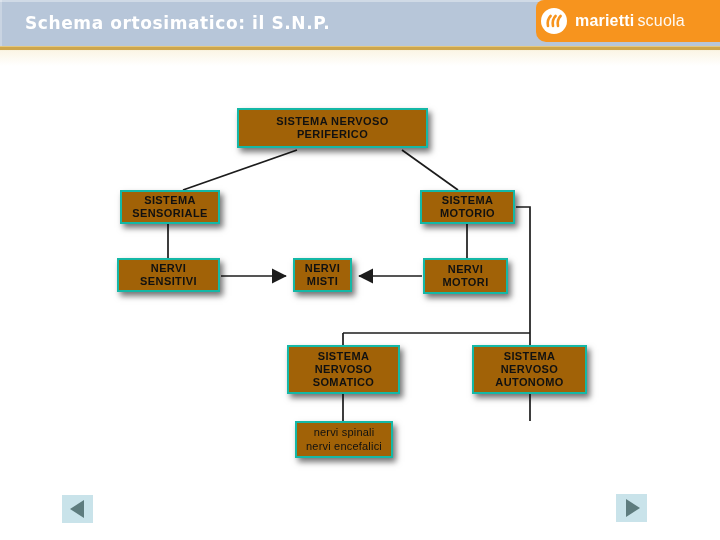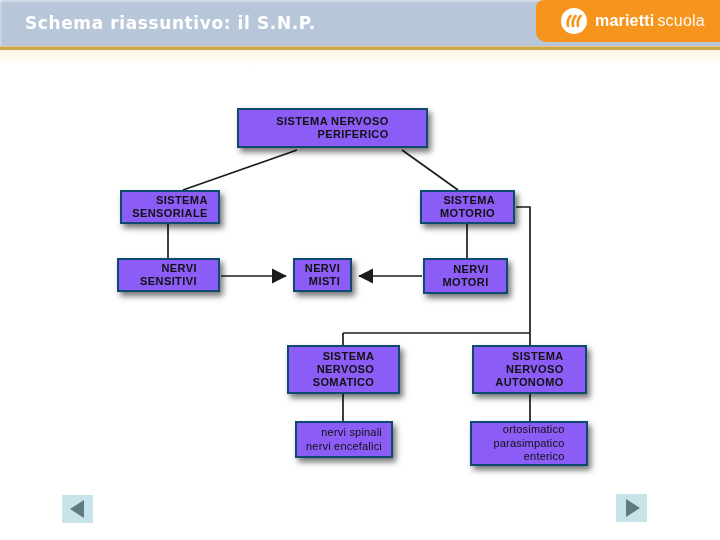--- a/index.html
+++ b/index.html
@@ -30,35 +30,35 @@
   .content-tint {
     position: absolute; left: 0; top: 50px; width: 720px; height: 16px;
     background: linear-gradient(#fbf5e4, rgba(255,255,255,0));
   }
 
   
   .logo-block {
     position: absolute; right: 0; top: 0; width: 184px; height: 42px;
     background: #f7941e;
     border-bottom-left-radius: 10px; border-top-left-radius: 8px;
-    display: flex; align-items: center; padding-left: 24px; box-sizing: border-box;
+    display: flex; align-items: center; padding-left: 4px; box-sizing: border-box;
   }
   .logo-circle { width: 28px; height: 28px; flex: 0 0 auto; }
   .logo-text { color: #ffffff; font-size: 16px; margin-left: 7px; white-space: nowrap; letter-spacing: 0.2px; }
   .logo-text .bold { font-weight: bold; }
   .logo-text .light { font-weight: normal; margin-left: 3px; opacity: 0.95; }
 
   
   .edges-svg { position: absolute; left: 0; top: 0; width: 720px; height: 540px; z-index: 1; pointer-events: none; }
   .node {
     position: absolute; z-index: 2; box-sizing: border-box;
-    background: #8b5cf6; border: 2px solid #0c4a6e;
+    background: #a16207; border: 2px solid #14b8a6;
     box-shadow: 3px 4px 6px rgba(0,0,0,0.55);
     display: flex; align-items: center; justify-content: center;
-    text-align: right; color: #111111;
+    text-align: center; color: #111111;
   }
   .node .node-label { white-space: pre-line; }
   .node.caps .node-label {
     font-weight: bold; font-size: 11px; line-height: 13px; letter-spacing: 0.4px;
   }
   .node.lower .node-label {
     font-weight: normal; font-size: 11px; line-height: 13.5px; letter-spacing: 0.2px;
   }
 
   
@@ -69,21 +69,21 @@
   }
   .nav-btn.prev { left: 62px; top: 495px; }
   .nav-btn.next { left: 616px; top: 494px; }
 </style>
 </head>
 <body>
 
 <div class="slide">
 
   <div class="header">
-    <div class="header-title">Schema riassuntivo: il S.N.P.</div>
+    <div class="header-title">Schema ortosimatico: il S.N.P.</div>
   </div>
   <div class="gold-rule"></div>
   <div class="content-tint"></div>
 
   <div class="logo-block">
     <svg class="logo-circle" viewBox="0 0 28 28">
       <circle cx="14" cy="14" r="13" fill="#ffffff"></circle>
       <g stroke="#f7941e" stroke-width="2.6" fill="none" stroke-linecap="round">
         <path d="M8,19 C7.2,15 8.6,11 10.6,9"></path>
         <path d="M13,19 C12.2,15 13.6,11 15.6,9"></path>
@@ -156,25 +156,20 @@
     <span class="node-label">SISTEMA
 NERVOSO
 AUTONOMO</span>
   </div>
 
   <div class="node lower" style="left:295px; top:421px; width:98px; height:37px;">
     <span class="node-label">nervi spinali
 nervi encefalici</span>
   </div>
 
-  <div class="node lower" style="left:470px; top:421px; width:118px; height:45px;">
-    <span class="node-label">ortosimatico
-parasimpatico
-enterico</span>
-  </div>
 
   <button class="nav-btn prev">
     <svg width="22" height="22" viewBox="0 0 22 22">
       <polygon points="17,2 17,20 3,11" fill="#5e7c7e"></polygon>
     </svg>
   </button>
   <button class="nav-btn next">
     <svg width="22" height="22" viewBox="0 0 22 22">
       <polygon points="5,2 5,20 19,11" fill="#5e7c7e"></polygon>
     </svg>

